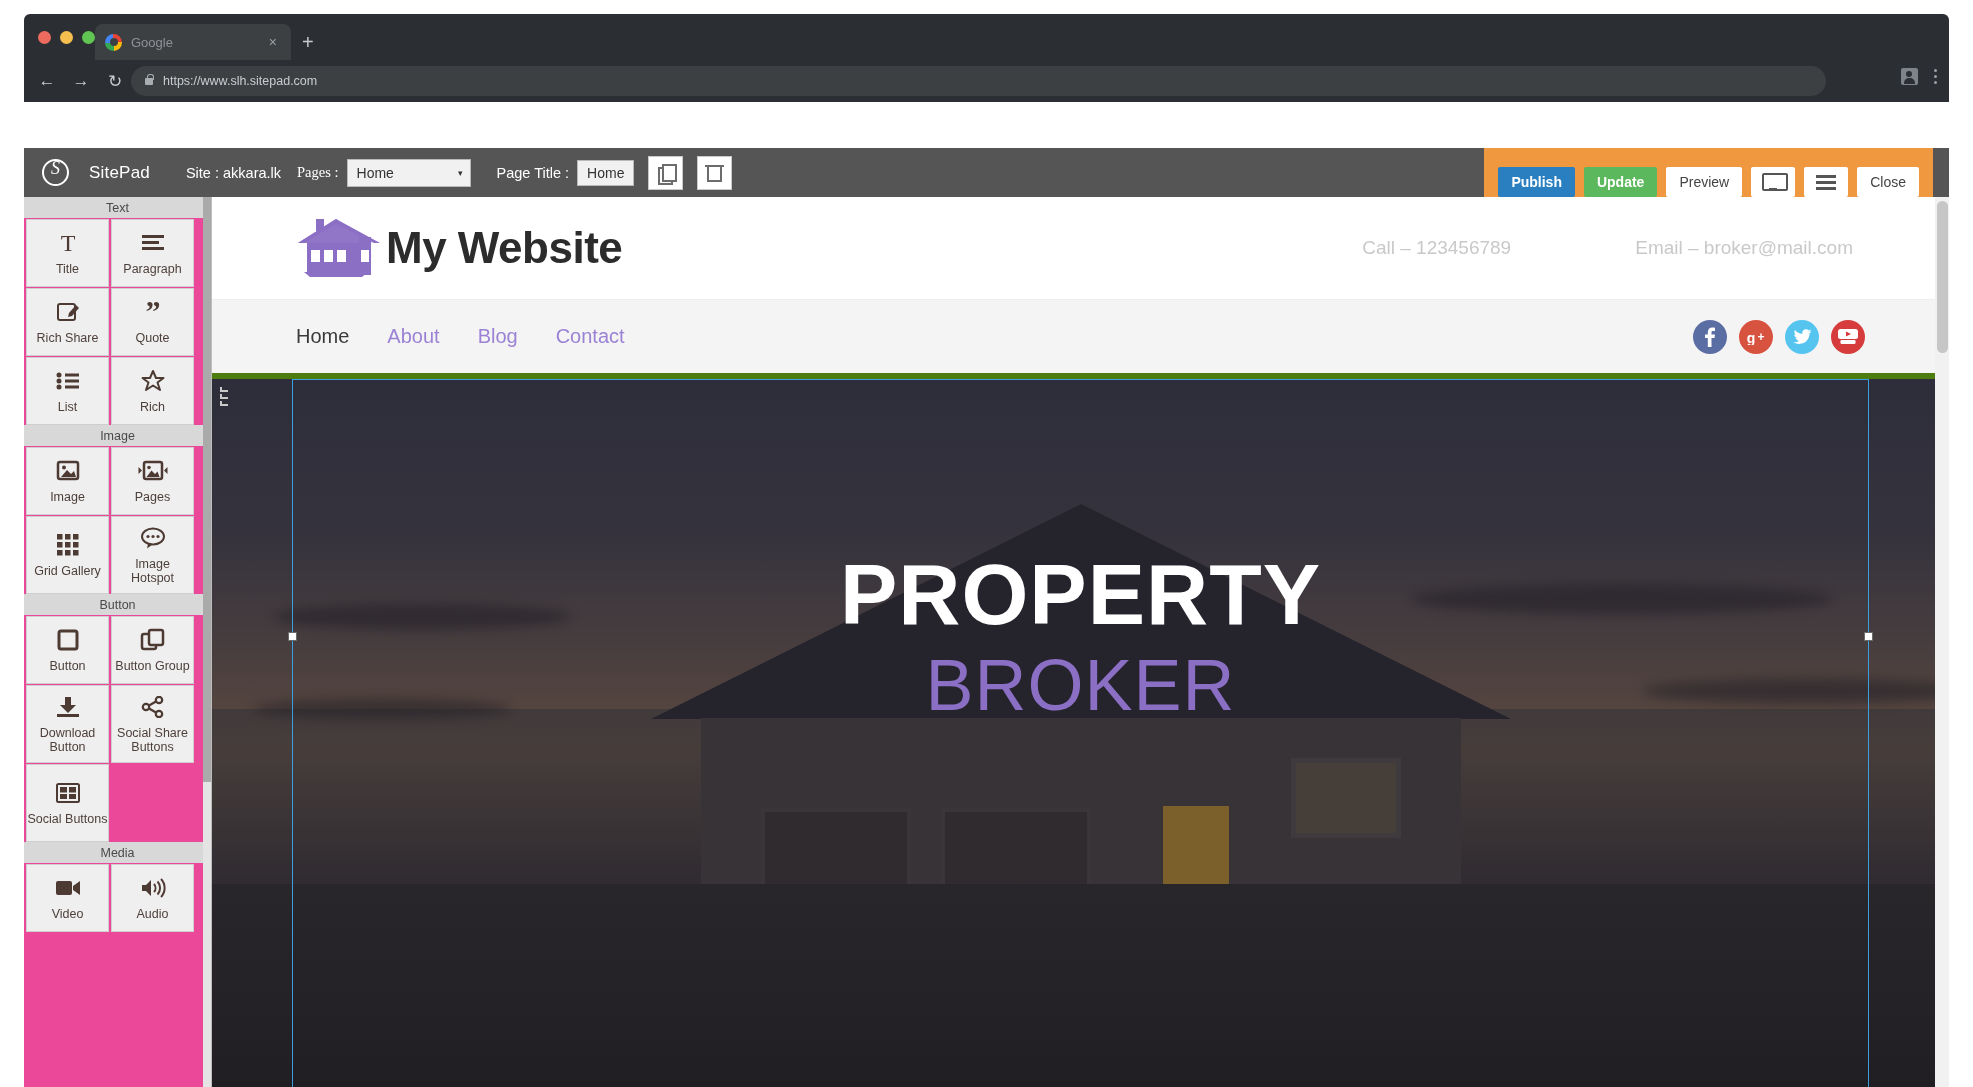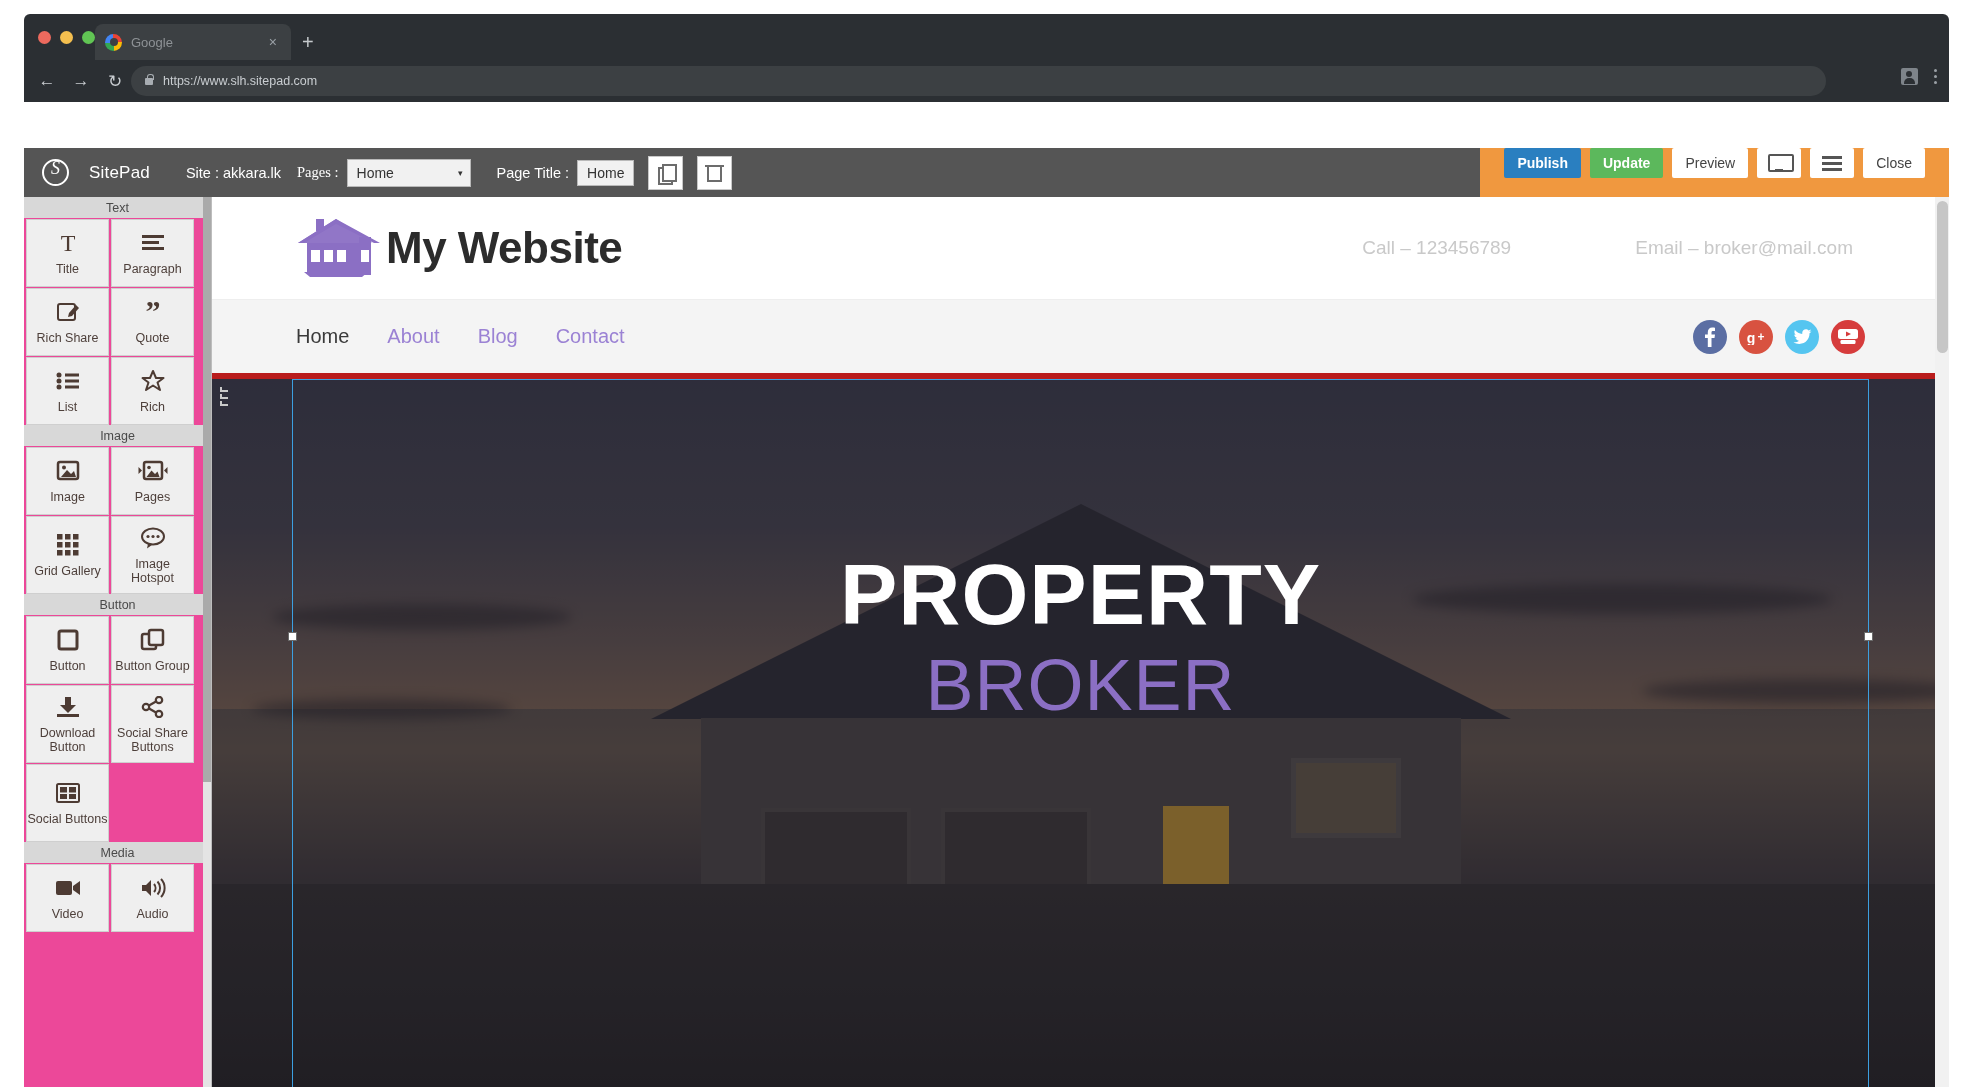--- a/index.html
+++ b/index.html
@@ -142,22 +142,22 @@
   .ic-trash { position: relative; width: 15px; height: 18px; }
   .ic-trash::before {
     content: ""; position: absolute; left: 0; top: 3px; right: 0; bottom: 0;
     border: 2px solid #6c6c6c; border-top: none;
   }
   .ic-trash::after {
     content: ""; position: absolute; left: -2px; top: 1px; width: 19px;
     height: 2px; background: #6c6c6c;
   }
   .actions {
-    position: absolute; right: 0; top: 0; height: 49px; background: #f0983f;
-    display: flex; align-items: flex-start; gap: 9px; padding: 0 24px;
+    position: absolute; right: 16px; top: 0; height: 49px; background: #f0983f;
+    display: flex; align-items: flex-end; gap: 9px; padding: 0 14px;
   }
   .btn {
     height: 30px; padding: 0 13px; display: flex; align-items: center;
     justify-content: center; font-size: 14px; border-radius: 2px;
   }
   .btn.publish { background: #2a7fc0; color: #fff; font-weight: bold; }
   .btn.update { background: #5cb85c; color: #fff; font-weight: bold; }
   .btn.white { background: #fff; color: #444; }
   .btn.icon { width: 44px; padding: 0; }
   .ic-monitor { position: relative; width: 22px; height: 18px; }
@@ -198,21 +198,21 @@
   .sb-scroll {
     position: absolute; right: 0; top: 0; width: 8px; height: 100%;
     background: #e4e4e4;
   }
   .sb-thumb {
     position: absolute; right: 0; top: 0; width: 8px; height: 585px;
     background: #aaaaaa;
   }
 
   
-  .canvas { flex: 1; position: relative; background: #b91c1c; overflow: hidden; }
+  .canvas { flex: 1; position: relative; background: #4d7c0f; overflow: hidden; }
   .site-header {
     height: 102px; background: #fff; display: flex; align-items: center;
     padding: 0 0 0 84px;
   }
   .site-logo { display: flex; align-items: center; }
   .house { width: 86px; height: 62px; position: relative; }
   .site-title {
     font-size: 44px; font-weight: bold; color: #2c2c2c;
     letter-spacing: -.5px; margin-left: 4px;
   }

